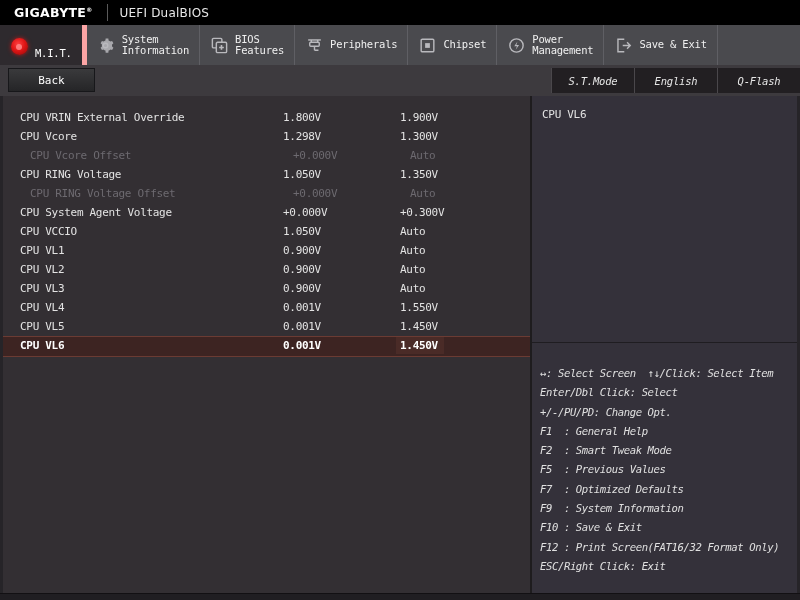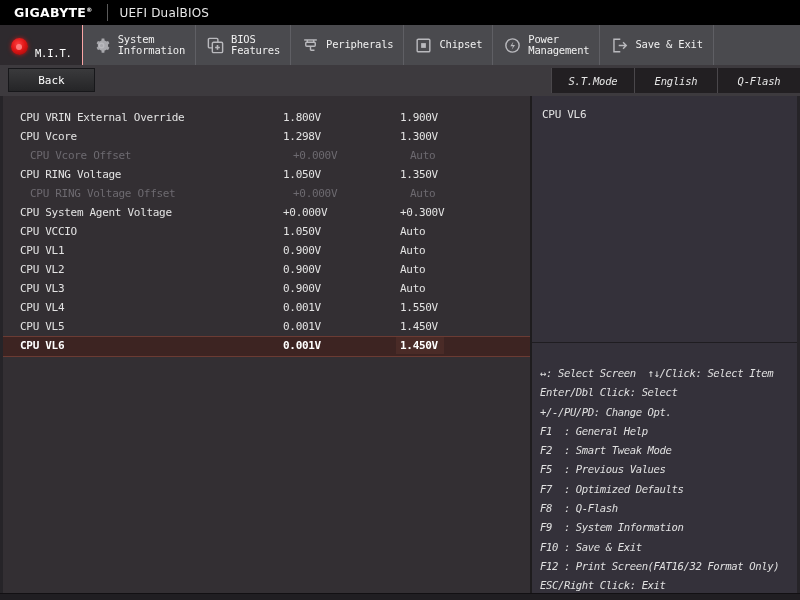--- a/index.html
+++ b/index.html
@@ -70,21 +70,21 @@
     display: flex;
     align-items: center;
     gap: 6px;
     padding: 0 10px 0 9px;
     border-right: 1px solid #5f5f64;
     background: #4a4a4e;
     box-sizing: border-box;
   }
   .navtab.active {
     background: #2e2a2e;
-    border-right: 1px solid #fca5a5;
+    border-right: 5px solid #fca5a5;
   }
   .navtab .tab-label {
     font-family: "DejaVu Sans Mono", monospace;
     font-size: 10.5px;
     line-height: 11.5px;
     color: #f0f0f0;
     white-space: pre;
     letter-spacing: -0.2px;
   }
   .navtab.active .tab-label {
@@ -487,21 +487,20 @@
       <div class="help-title">CPU VL6</div>
       <div class="help-hsep"></div>
       <div class="keylist" id="keys-host">
           <div class="kline">↔: Select Screen  ↑↓/Click: Select Item</div>
           <div class="kline">Enter/Dbl Click: Select</div>
           <div class="kline">+/-/PU/PD: Change Opt.</div>
           <div class="kline">F1  : General Help</div>
           <div class="kline">F2  : Smart Tweak Mode</div>
           <div class="kline">F5  : Previous Values</div>
           <div class="kline">F7  : Optimized Defaults</div>
-          <div class="kline">F8  : Q-Flash</div>
           <div class="kline">F9  : System Information</div>
           <div class="kline">F10 : Save &amp; Exit</div>
           <div class="kline">F12 : Print Screen(FAT16/32 Format Only)</div>
           <div class="kline">ESC/Right Click: Exit</div>
         </div>
     </div>
 
   </div>
 
   <div class="frame-left"></div>

